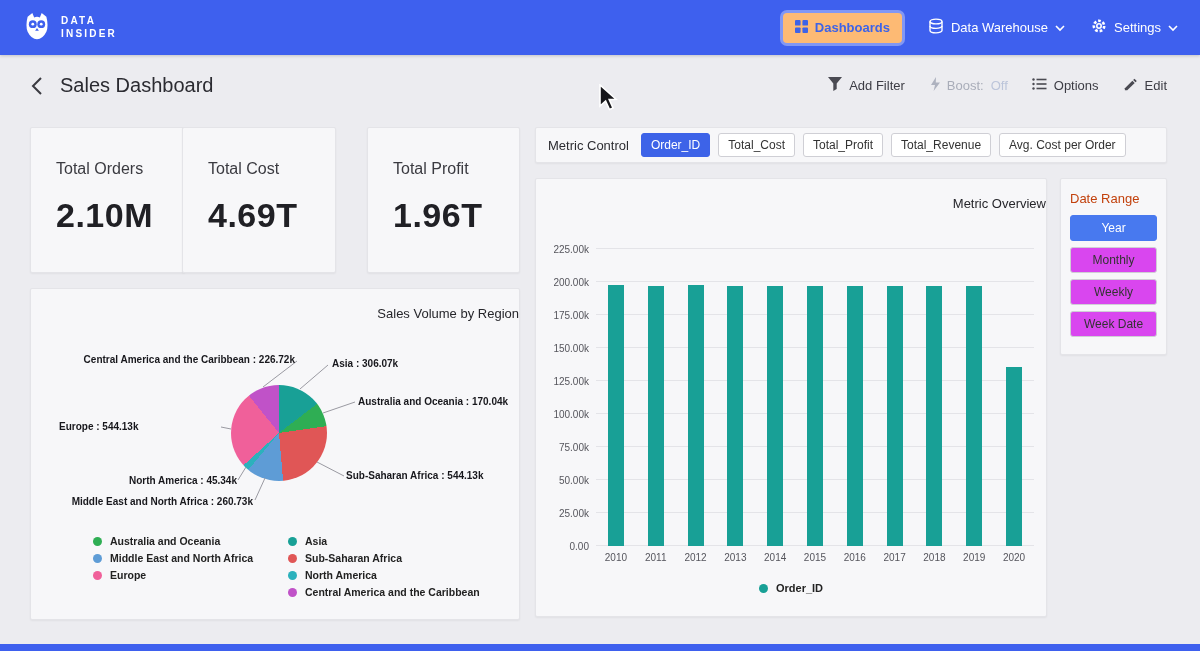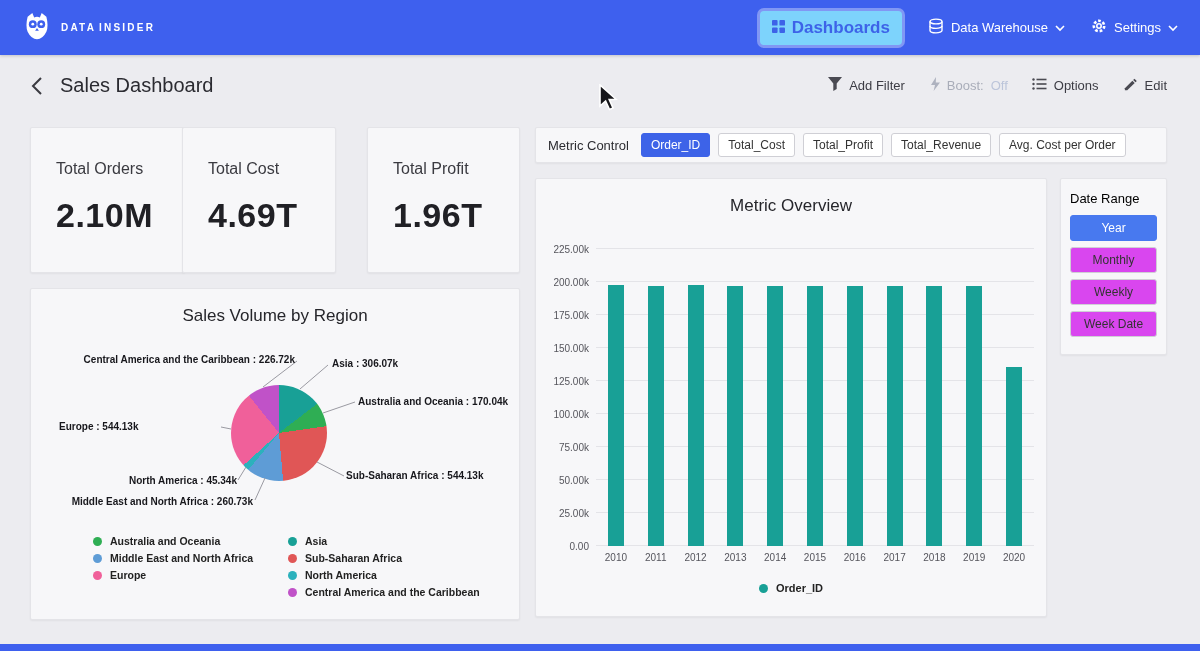--- a/index.html
+++ b/index.html
@@ -2,37 +2,37 @@
 <html><head>
 <meta charset="utf-8">
 <style>
   *{box-sizing:border-box;margin:0;padding:0;}
   html,body{width:1200px;height:651px;}
   body{font-family:"Liberation Sans",sans-serif;background:#ECECF0;position:relative;overflow:hidden;}
 
   
   .navbar{position:absolute;top:0;left:0;right:0;height:55px;background:#3E60EE;display:flex;align-items:center;padding:0 22px;box-shadow:0 1px 3px rgba(0,0,0,.18);z-index:10;}
   .brand{display:flex;align-items:center;gap:9px;cursor:pointer;}
-  .brand-text{display:flex;flex-direction:row;gap:3px;color:#fff;font-size:10px;font-weight:700;letter-spacing:2.2px;line-height:1;}
+  .brand-text{display:flex;flex-direction:column;gap:3px;color:#fff;font-size:10px;font-weight:700;letter-spacing:2.2px;line-height:1;}
   .nav-right{margin-left:auto;display:flex;align-items:center;gap:26px;}
-  .dash-btn{display:flex;align-items:center;gap:7px;background:#7dd3fc;color:#3D63E8;border:none;border-radius:4px;padding:7px 12px;font-family:inherit;font-size:17px;font-weight:700;box-shadow:0 0 0 3px rgba(255,255,255,.35);cursor:pointer;}
+  .dash-btn{display:flex;align-items:center;gap:7px;background:#fdba74;color:#3D63E8;border:none;border-radius:4px;padding:7px 12px;font-family:inherit;font-size:13px;font-weight:700;box-shadow:0 0 0 3px rgba(255,255,255,.35);cursor:pointer;}
   .nav-item{display:flex;align-items:center;gap:7px;color:#fff;font-size:13px;cursor:pointer;}
 
   
   .title-row{position:absolute;top:74px;left:30px;right:33px;display:flex;align-items:center;}
   .back-btn{display:flex;align-items:center;cursor:pointer;}
   .page-title{font-size:20px;color:#2b2b31;margin-left:16px;}
   .header-actions{margin-left:auto;display:flex;align-items:center;gap:24px;}
   .action{display:flex;align-items:center;gap:7px;font-size:13px;color:#3c3c44;cursor:pointer;white-space:nowrap;}
   .action.boost{color:#a9adb9;cursor:default;}
   .boost-state{color:#bcc5da;}
 
   
   .card{position:absolute;background:#F7F7F9;border:1px solid #E4E4E8;border-radius:2px;box-shadow:0 1px 2px rgba(0,0,0,.05);}
-  .card-title{position:absolute;top:17px;left:0;right:0;text-align:center;font-size:17px;color:#26262b;}
+  .card-title{position:absolute;top:17px;left:0;right:0;text-align:right;font-size:13px;color:#26262b;}
 
   
   .kpi{padding:32px 0 0 25px;}
   .kpi-label{font-size:16px;color:#3a3a40;}
   .kpi-value{margin-top:18px;font-size:34px;font-weight:700;color:#202025;letter-spacing:.5px;}
   #kpi-0{left:30px;top:127px;width:155px;height:146px;}
   #kpi-1{left:182px;top:127px;width:154px;height:146px;}
   #kpi-2{left:367px;top:127px;width:153px;height:146px;}
 
   
@@ -67,21 +67,21 @@
   .bars{position:absolute;inset:0;display:flex;align-items:flex-end;z-index:1;}
   .bar-col{flex:1;display:flex;justify-content:center;align-items:flex-end;height:100%;}
   .bar{width:16px;}
   .xlabels{position:absolute;left:60px;top:373px;width:438px;display:flex;}
   .xlabel{flex:1;text-align:center;font-size:10px;color:#55555c;}
   .bar-legend{position:absolute;left:0;right:0;top:403px;display:flex;justify-content:center;}
   .bar-legend .legend-item{font-size:11px;}
 
   
   #date-card{left:1060px;top:178px;width:107px;height:177px;padding:12px 9px;}
-  .date-label{font-size:13px;color:#000000;margin-bottom:9px;}
+  .date-label{font-size:13px;color:#c2410c;margin-bottom:9px;}
   .dr-btn{display:block;width:100%;font-family:inherit;font-size:12px;color:#333;background:#d946ef;border:1px solid #cfcfd5;border-radius:3px;padding:5px 0;margin-bottom:6px;text-align:center;cursor:pointer;}
   .dr-btn.active{background:#4879EF;border-color:#4879EF;color:#fff;}
 
   
   #footer-strip{position:absolute;left:0;right:0;bottom:0;height:7px;background:#3E60EE;}
   #cursor{position:absolute;left:599px;top:84px;z-index:50;pointer-events:none;}
 </style>
 </head>
 <body>
 

